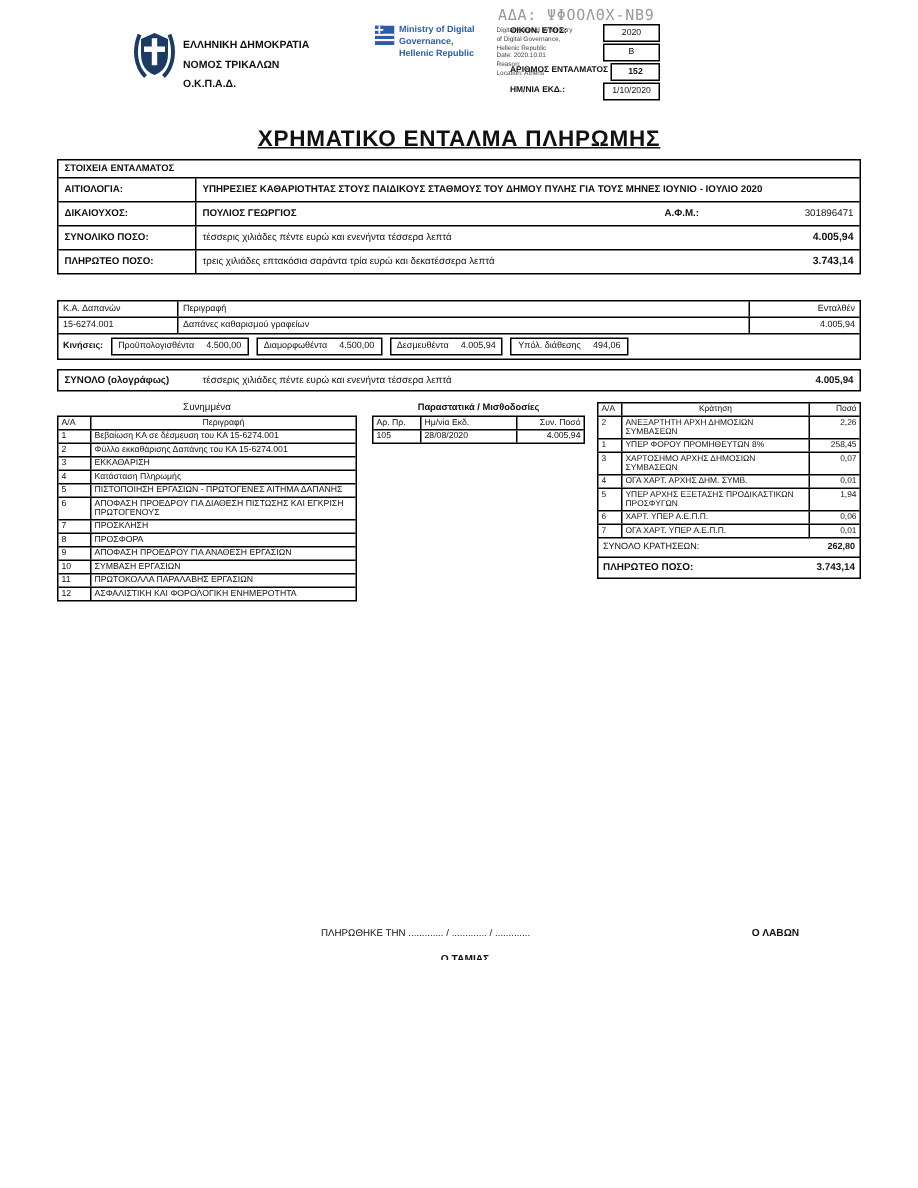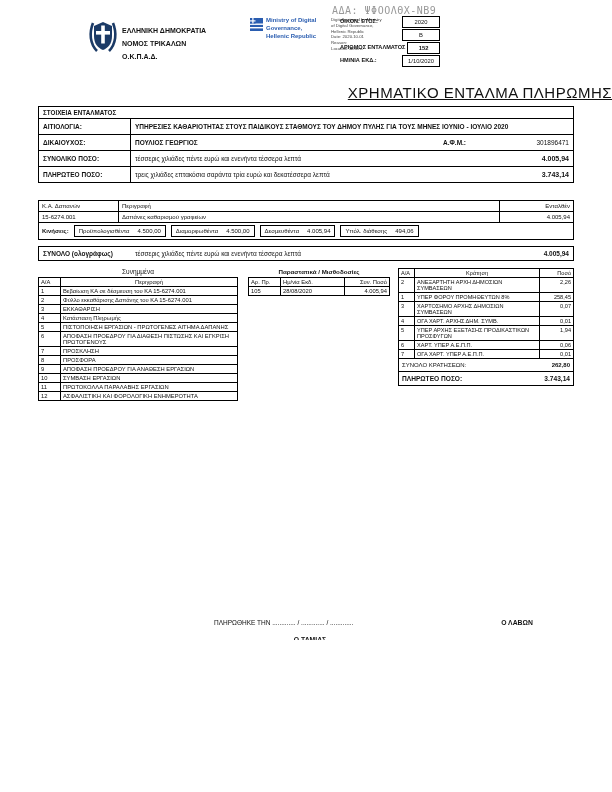--- a/index.html
+++ b/index.html
@@ -22,22 +22,22 @@
   .stamp-logo { width: 13px; height: 13px; flex: 0 0 auto; }
   .stamp-name { font-size: 6px; font-weight: 700; color: #2a5db0; line-height: 1.3; width: 62px; }
   .stamp-sig { font-size: 4.3px; color: #444; line-height: 1.35; width: 64px; }
 
   .info { position: absolute; top: 16px; left: 340px; width: 100px; font-size: 6px; }
   .info-row { display: flex; align-items: stretch; margin-bottom: 1px; }
   .info-label { flex: 1; padding: 2px 2px 0 0; font-weight: 700; font-size: 5.6px; white-space: nowrap; }
   .info-value { width: 38px; border: 1px solid #000; text-align: center; padding: 2px 1px; min-height: 11px; font-size: 5.8px; }
 
   
-  .title { position: absolute; top: 84px; left: 0; width: 100%; text-align: right;
-           font-size: 15px; font-weight: 400; text-decoration: underline; letter-spacing: .5px; }
+  .title { position: absolute; top: 84px; left: 0; width: 100%; text-align: center;
+           font-size: 15px; font-weight: 700; text-decoration: underline; letter-spacing: .5px; }
 
   
   .details { position: absolute; top: 106px; left: 38px; width: 536px; border: 1px solid #000; }
   .sec-title { font-size: 6.3px; font-weight: 700; padding: 2px 4px; border-bottom: 1px solid #000; }
   .d-row { display: flex; border-bottom: 1px solid #000; align-items: stretch; }
   .d-row:last-child { border-bottom: none; }
   .d-label { width: 92px; border-right: 1px solid #000; padding: 4px; font-size: 6.5px; font-weight: 700; }
   .d-val { flex: 1; padding: 4px; font-size: 6.5px; }
   .d-afm-label { width: 58px; padding: 4px; font-weight: 700; font-size: 6.5px; }
   .d-afm-val { width: 76px; padding: 4px; font-size: 6.5px; text-align: right; }

